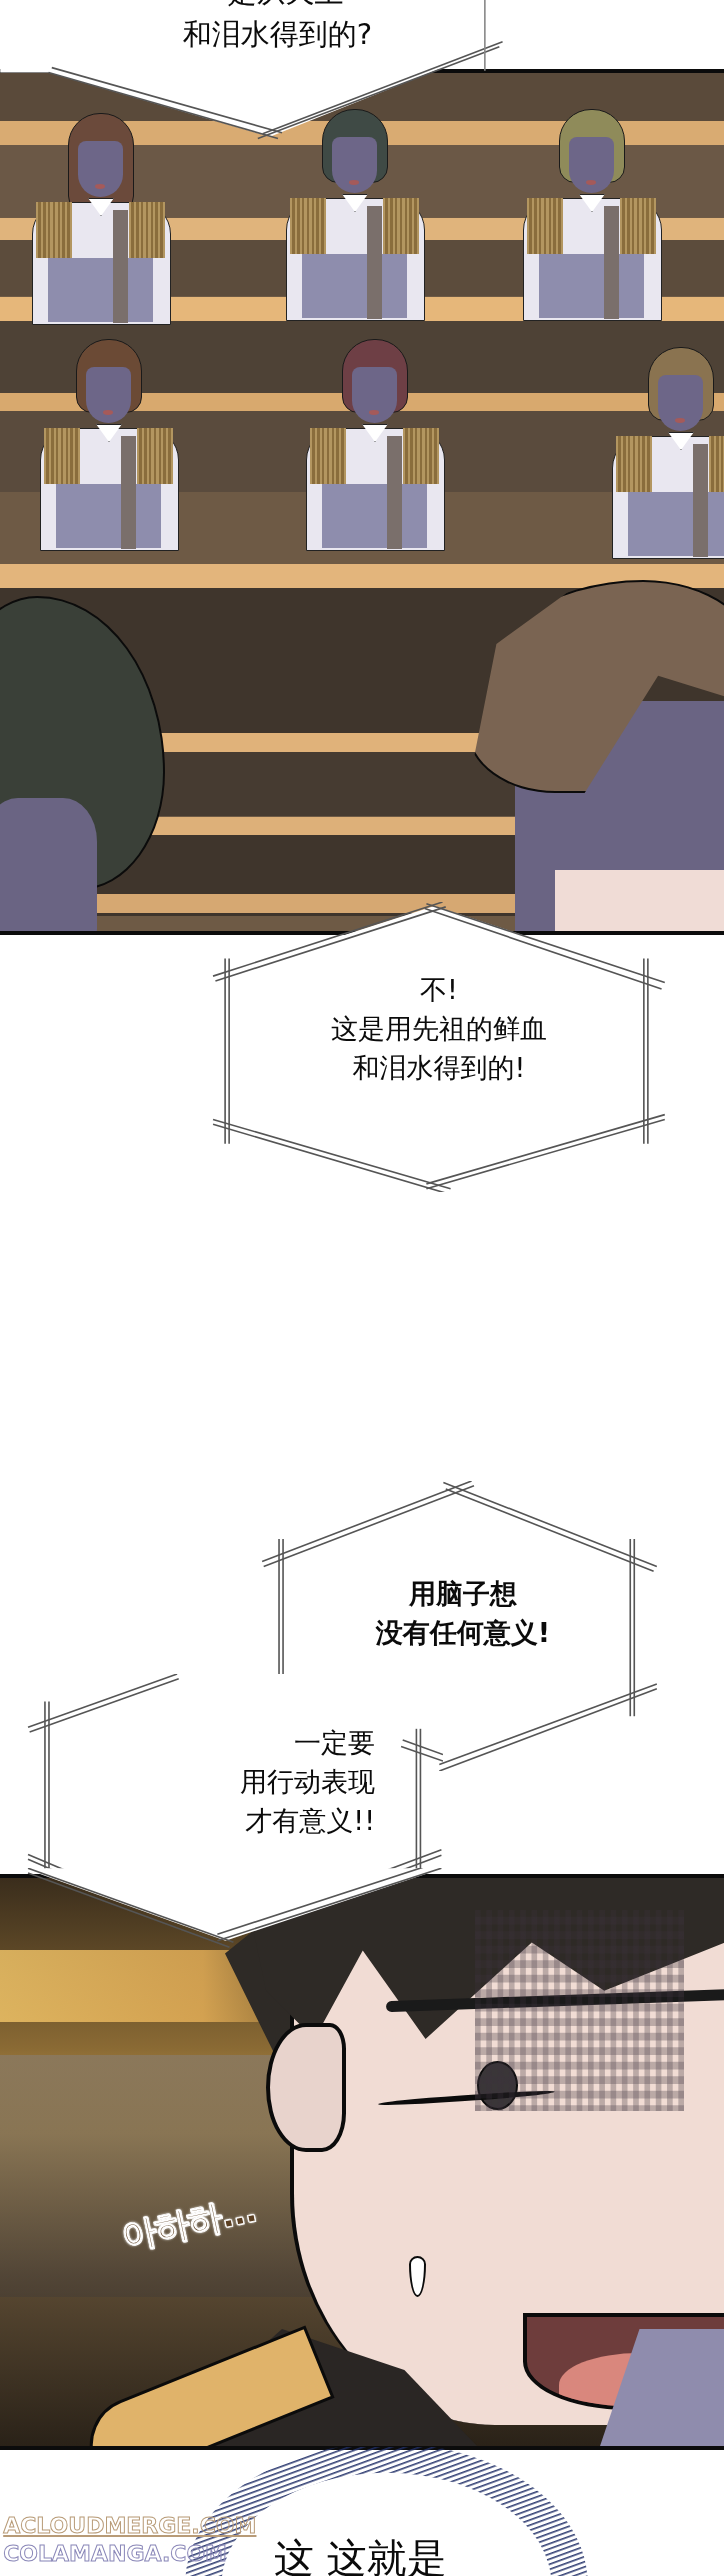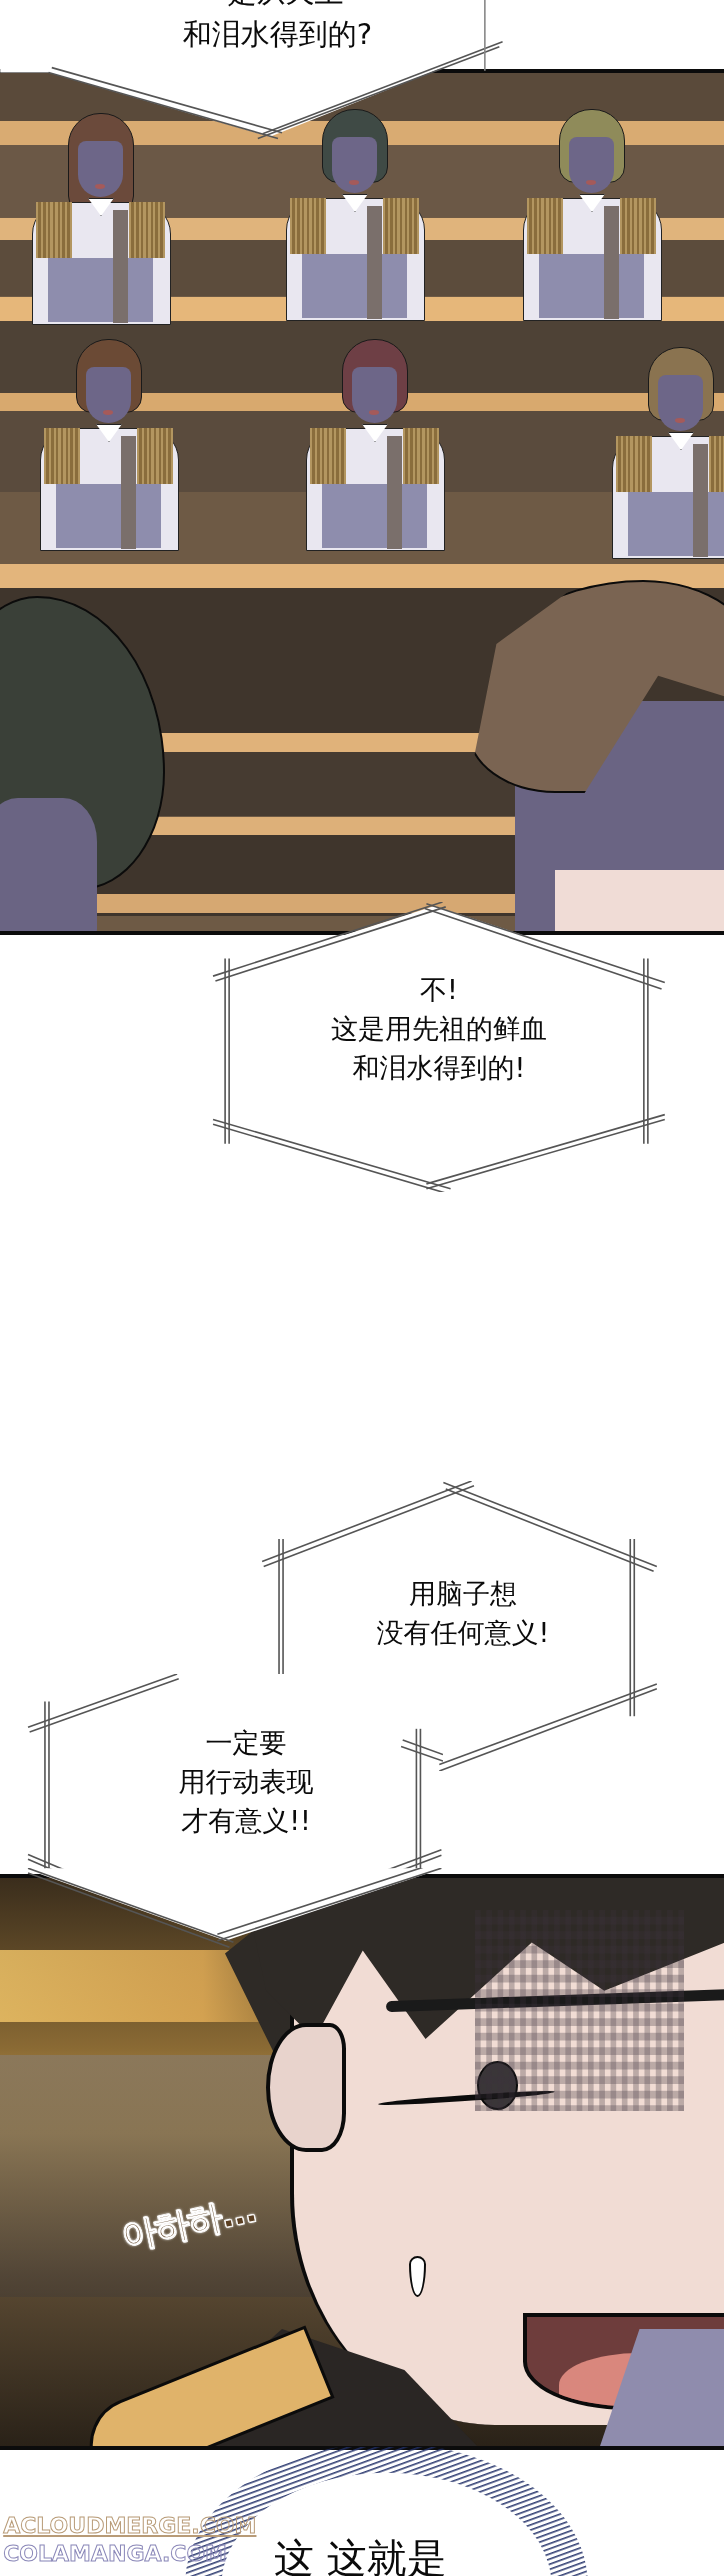--- a/index.html
+++ b/index.html
@@ -174,21 +174,21 @@
     <line x1="36" y1="72" x2="36" y2="258"></line>
       <line x1="31" y1="72" x2="31" y2="258"></line>
     <line x1="472" y1="72" x2="472" y2="292"></line>
       <line x1="467" y1="72" x2="467" y2="292"></line>
     <line x1="230" y1="360" x2="500" y2="258"></line>
       <line x1="230" y1="352" x2="500" y2="252"></line>
     <line x1="203" y1="308" x2="203" y2="360"></line>
       <line x1="198" y1="308" x2="198" y2="360"></line>
   </g>
 </svg>
-<div class="bubble-text" style="left:338px;top:1574px;width:250px;">用脑子想
+<div class="bubble-text" style="left:338px;top:1574px;width:250px;font-weight:bold;">用脑子想
 没有任何意义!</div>
 
 <svg class="hex" style="left:24px;top:1674px;" width="419" height="274" viewBox="0 0 520 340">
   <polygon points="10,65 220,0 480,0 510,80 510,230 250,330 10,230" fill="#ffffff"></polygon>
   <g stroke="#555" stroke-width="2" fill="none">
     <line x1="5" y1="66" x2="190" y2="0"></line>
       <line x1="7" y1="72" x2="192" y2="6"></line>
     <line x1="31" y1="34" x2="31" y2="262"></line>
       <line x1="26" y1="34" x2="26" y2="262"></line>
     <line x1="492" y1="68" x2="492" y2="262"></line>
@@ -234,21 +234,21 @@
 
 <svg class="hex" style="left:24px;top:1868px;z-index:10;" width="419" height="81" viewBox="0 0 520 100">
   <polygon points="0,0 520,0 520,0 250,90 0,0" fill="#ffffff"></polygon>
   <g stroke="#555" stroke-width="2" fill="none">
     <line x1="5" y1="0" x2="260" y2="92"></line>
       <line x1="5" y1="6" x2="255" y2="98"></line>
     <line x1="240" y1="90" x2="518" y2="0"></line>
       <line x1="240" y1="82" x2="510" y2="-6"></line>
   </g>
 </svg>
-<div class="bubble-text" style="left:117px;top:1723px;width:258px;z-index:11;">一定要
+<div class="bubble-text" style="left:117px;top:1723px;width:258px;z-index:11;text-align:right;">一定要
 用行动表现
 才有意义!!</div>
 
 <svg class="hex" style="left:177px;top:2447px;" width="419" height="161" viewBox="0 0 520 200">
   <defs>
     <pattern id="rays" width="6" height="6" patternUnits="userSpaceOnUse" patternTransform="rotate(70)">
       <rect width="2" height="6" fill="#1f2d66"></rect>
     </pattern>
   </defs>
   <ellipse cx="260" cy="170" rx="250" ry="175" fill="url(#rays)" opacity=".9"></ellipse>

